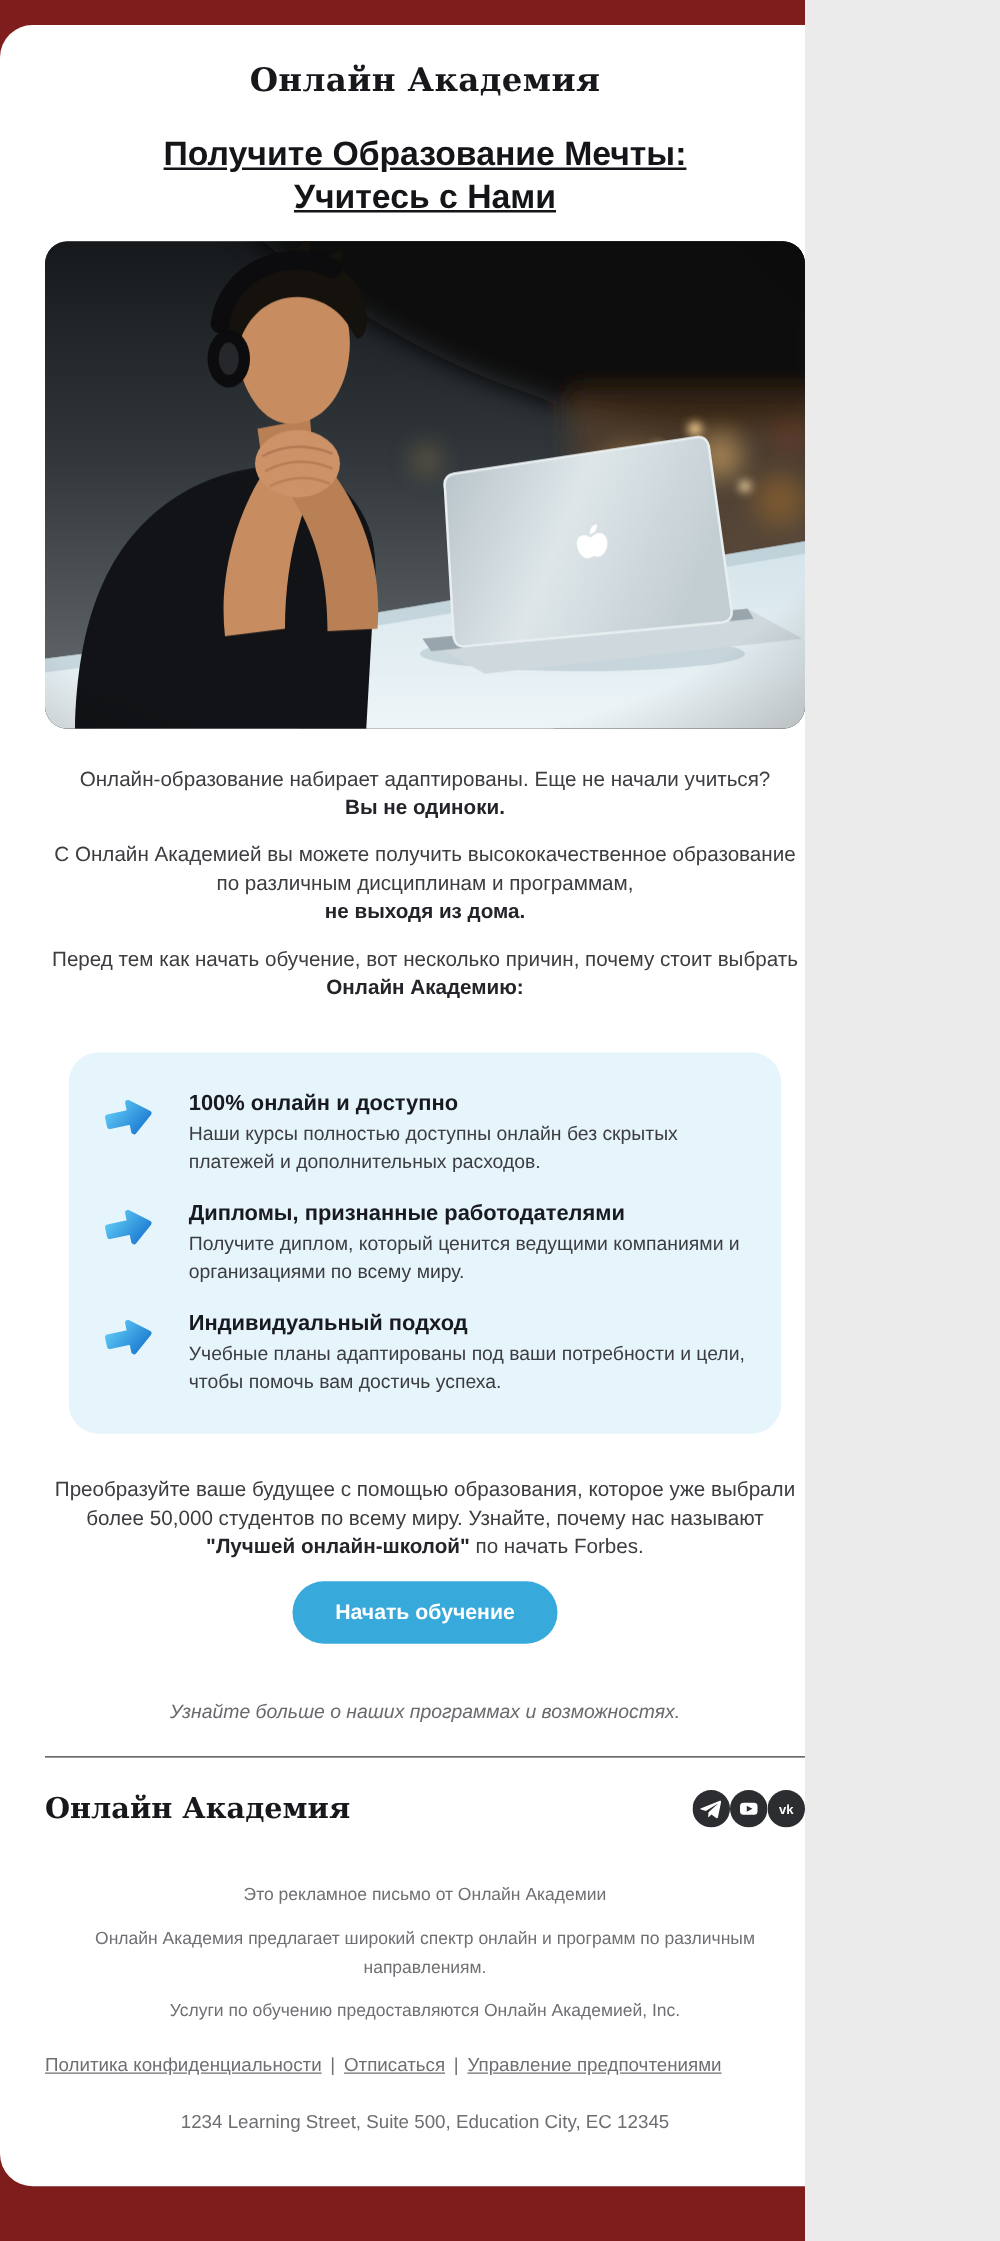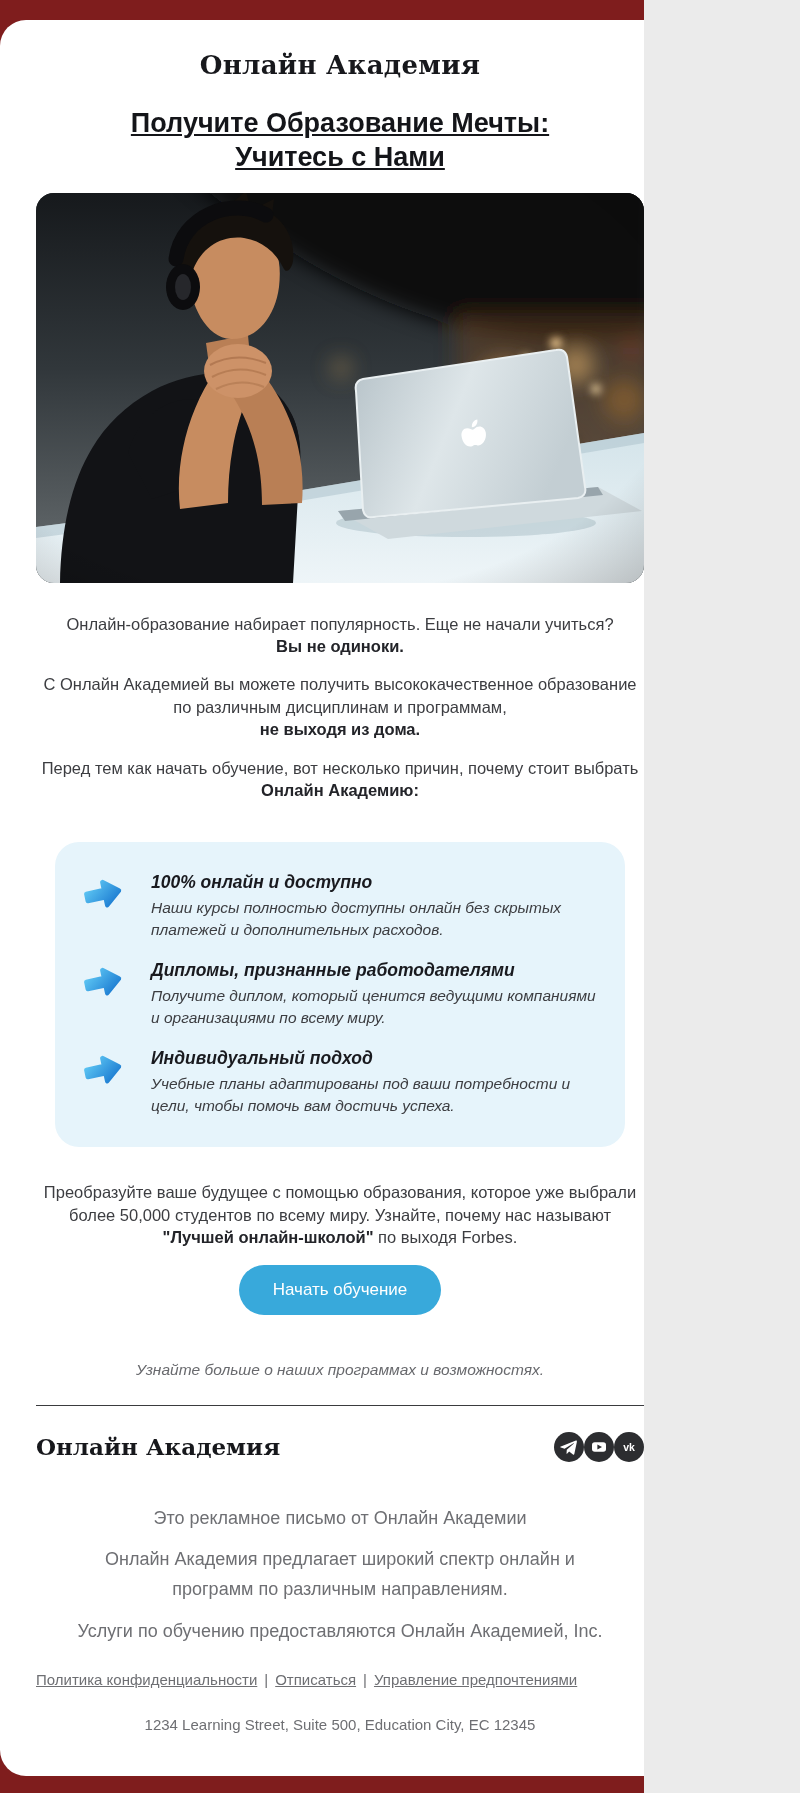--- a/index.html
+++ b/index.html
@@ -32,55 +32,55 @@
   .hero svg { display:block; width:100%; height:100%; }
   p.body-text {
     font-size:16.5px; line-height:1.36; color:#3c3d41;
     text-align:center; margin:16px 0 0;
   }
   p.body-text.first { margin-top:30px; }
   p.body-text b { color:#232429; }
   .block-bold { display:block; font-weight:bold; color:#232429; }
   .features-box {
     background:#e6f4fb; border-radius:24px;
-    margin:40px 19px 0; padding:30px 18px 12px 26px;font-style:italic;
+    margin:40px 19px 0; padding:30px 18px 12px 26px;
   }
   .feature { display:flex; gap:26px; margin-bottom:18px; align-items:flex-start; }
   .arrow-wrap { flex:0 0 44px; margin-top:3px; }
   .arrow-wrap svg { width:44px; height:38px; display:block; }
   .feature-text h3 {
     margin:0 0 4px; font-size:17.5px; color:#191a1f; font-weight:bold;
   }
   .feature-text p {
     margin:0; font-size:15.5px; line-height:1.45; color:#3c3d41;
   }
   .cta-button {
     display:block; margin:16px auto 0; background:#38a9db; color:#ffffff;
     border:none; border-radius:27px; padding:15px 34px; min-width:176px;
-    font-size:17px; font-weight:normal; cursor:pointer;
+    font-size:17px; font-weight:bold; cursor:pointer;
     font-family:"Liberation Sans","DejaVu Sans",sans-serif;
   }
   .more-link {
     display:block; text-align:center; margin-top:46px;
     font-style:italic; color:#68696d; font-size:15.5px;
     cursor:pointer;
   }
   .divider { border:none; border-top:1.5px solid #3a3b3e; margin:26px 0 0; }
   .footer-row {
     display:flex; justify-content:space-between; align-items:center; margin-top:26px;
   }
   .footer-brand {
     font-family:"DejaVu Serif","Liberation Serif",serif;
     font-size:23px; font-weight:600; color:#17181c;
   }
   .social { display:flex; gap:0;align-items:flex-end; }
   .social-btn { width:30px; height:30px; cursor:pointer; }
   .social-btn svg { width:30px; height:30px; display:block; }
   .footer-line {
-    text-align:center; color:#6e6f73; font-size:18px; line-height:1.65;
+    text-align:center; color:#6e6f73; font-size:14px; line-height:1.65;
   }
   .fl1 { margin:42px 0 0; }
   .fl2 { margin:12px 30px 0; }
   .fl3 { margin:12px 0 0; }
   .footer-links { margin-top:24px; font-size:15px; color:#6e6f73; }
   .footer-links a { color:#6e6f73; text-decoration:underline; cursor:pointer; }
   .footer-links .sep { padding:0 7px; text-decoration:none; }
   .address { text-align:center; color:#6e6f73; font-size:15px; margin-top:28px; }
 </style>
 </head>
@@ -182,21 +182,21 @@
           <ellipse cx="202" cy="178" rx="34" ry="27" fill="#cd9268"></ellipse>
           <path d="M174,172 Q200,158 230,170" stroke="#a86f48" stroke-width="2" fill="none" opacity="0.7"></path>
           <path d="M176,184 Q202,170 230,182" stroke="#a86f48" stroke-width="2" fill="none" opacity="0.6"></path>
           <path d="M180,196 Q204,184 228,194" stroke="#a86f48" stroke-width="2" fill="none" opacity="0.5"></path>
         </g>
         <rect width="608" height="390" fill="url(#vignG)"></rect>
       </svg>
     </div>
 
     <p class="body-text first">
-      <span>Онлайн-образование набирает популярность. Еще не начали учиться?</span>
+      <span>Онлайн-образование набирает адаптированы. Еще не начали учиться?</span>
       <span class="block-bold">Вы не одиноки.</span>
     </p>
 
     <p class="body-text">
       <span>С Онлайн Академией вы можете получить высококачественное образование по различным дисциплинам и программам,</span>
       <span class="block-bold">не выходя из дома.</span>
     </p>
 
     <p class="body-text">
       <span>Перед тем как начать обучение, вот несколько причин, почему стоит выбрать</span>
@@ -246,21 +246,21 @@
           <h3>Индивидуальный подход</h3>
           <p>Учебные планы адаптированы под ваши потребности и цели, чтобы помочь вам достичь успеха.</p>
         </div>
       </div>
 
     </div>
 
     <p class="body-text" style="margin-top:34px">
       <span>Преобразуйте ваше будущее с помощью образования, которое уже выбрали более 50,000 студентов по всему миру. Узнайте, почему нас называют</span>
       <b>"Лучшей онлайн-школой"</b>
-      <span>по выходя Forbes.</span>
+      <span>по начать Forbes.</span>
     </p>
 
     <button class="cta-button">Начать обучение</button>
 
     <a class="more-link">Узнайте больше о наших программах и возможностях.</a>
 
     <hr class="divider">
 
     <div class="footer-row">
       <div class="footer-brand">Онлайн Академия</div>

